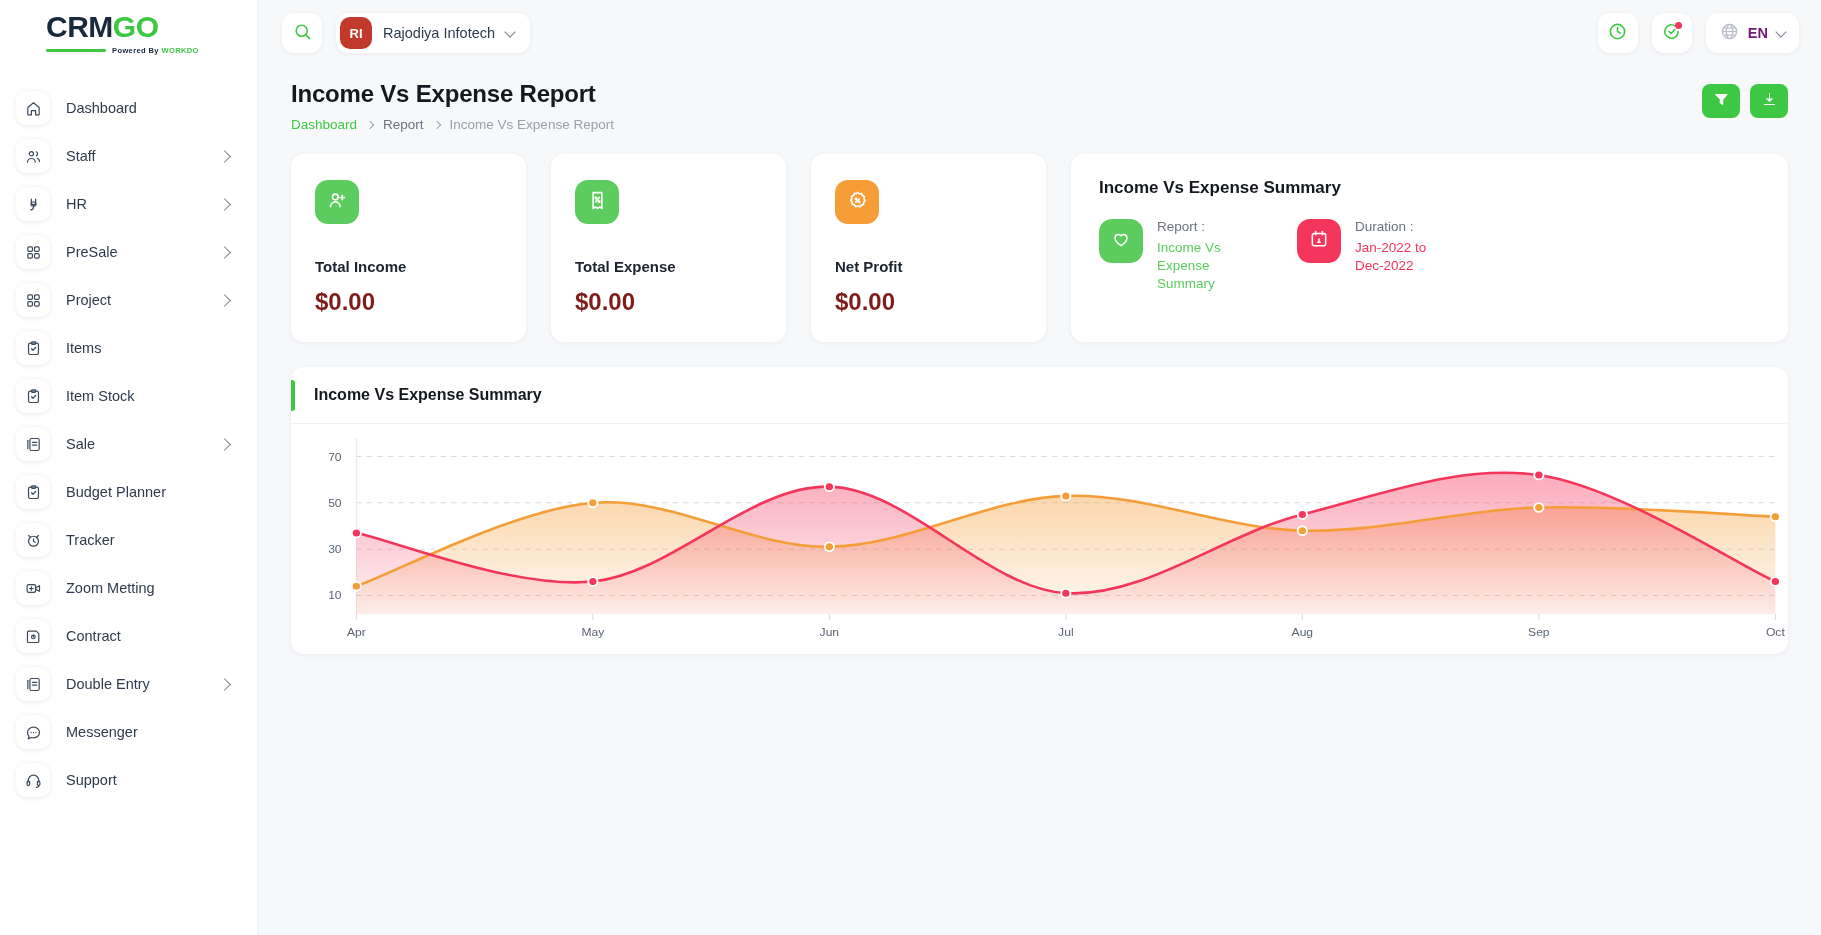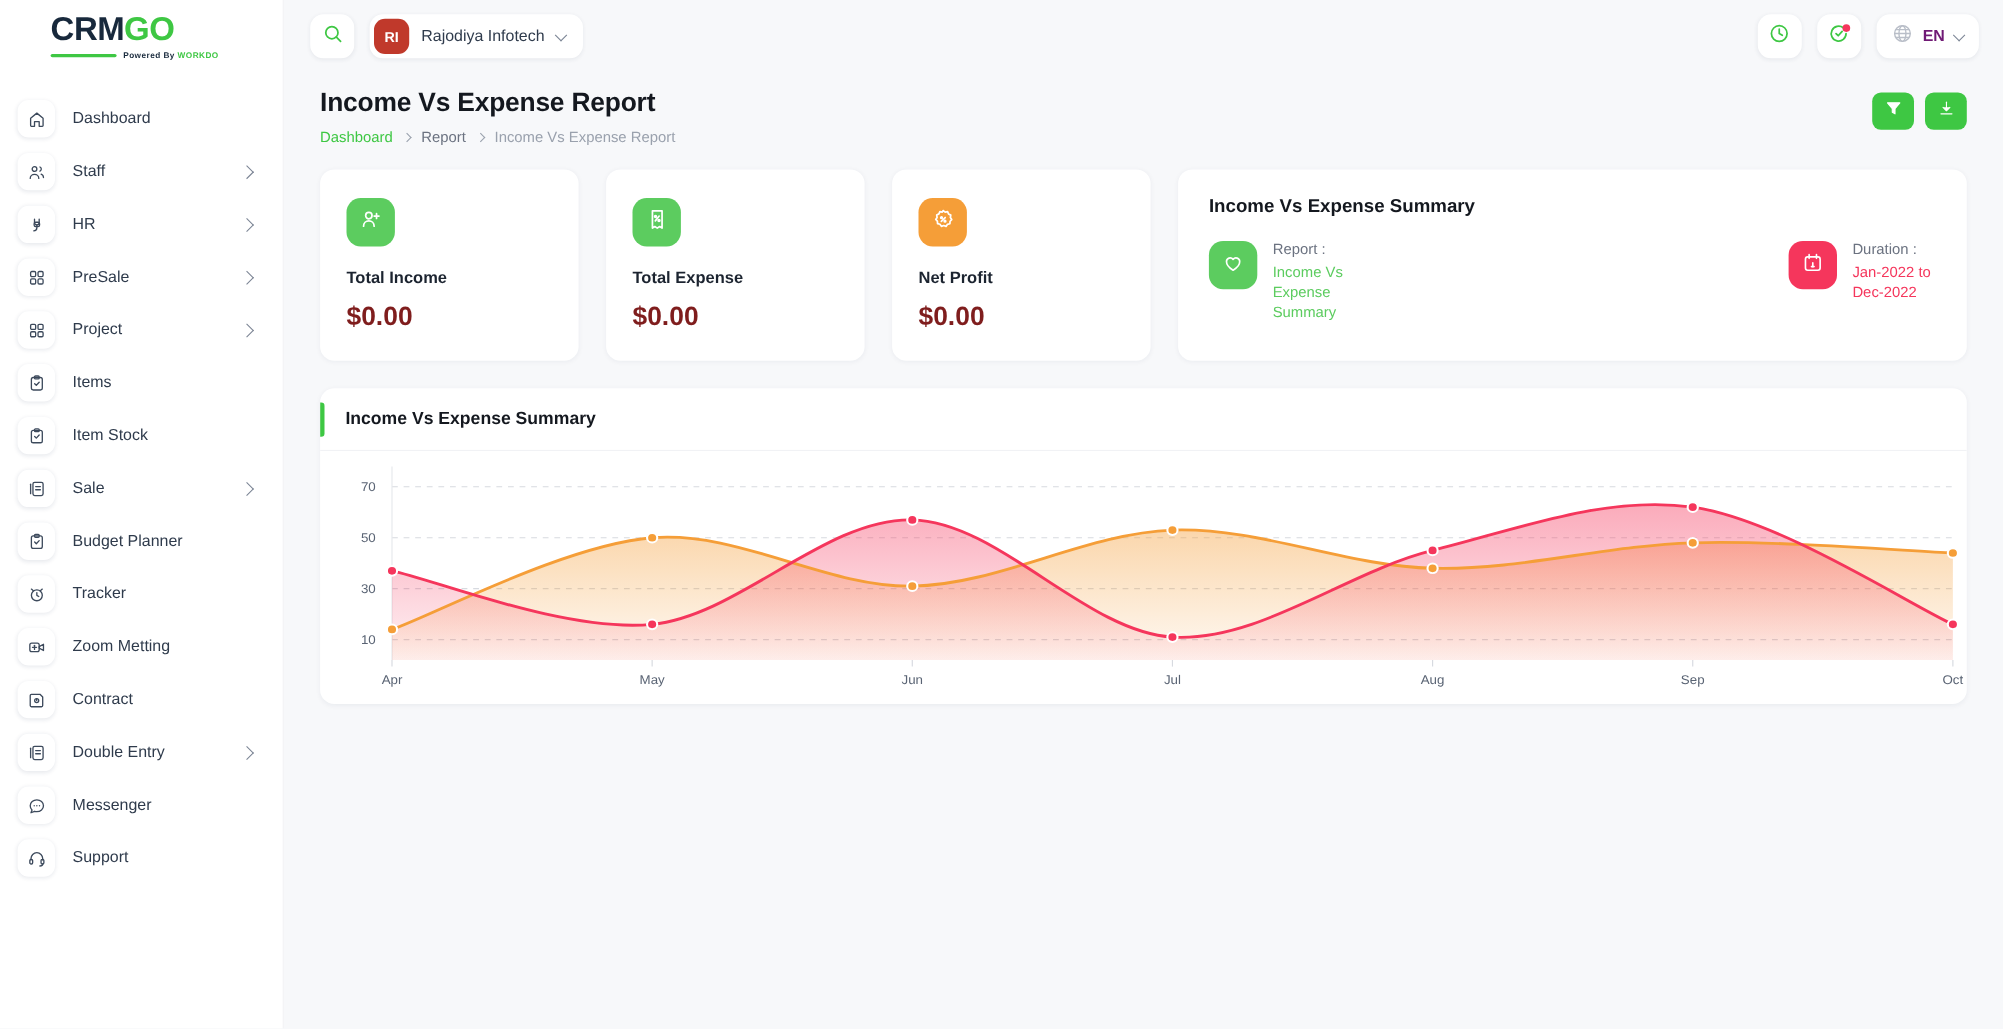--- a/index.html
+++ b/index.html
@@ -98,29 +98,29 @@
   .act-btn { width: 38px; height: 34px; border-radius: 8px; background: #3ec743; display: flex; align-items: center; justify-content: center; cursor: pointer; }
   .act-btn svg { width: 15px; height: 15px; fill: #fff; stroke: #fff; stroke-width: 1.6; stroke-linecap: round; stroke-linejoin: round; }
 
   .cards-row { display: flex; gap: 25px; margin-top: 22px; align-items: stretch; }
   .stat-card {
     width: 235px; background: #fff; border-radius: 13px; padding: 26px 24px 26px 24px;
     box-shadow: 0 1px 5px rgba(23,43,77,.055);
   }
   .stat-ico { width: 44px; height: 44px; border-radius: 13px; display: flex; align-items: center; justify-content: center; }
   .stat-ico svg { width: 21px; height: 21px; fill: none; stroke: #fff; stroke-width: 1.8; stroke-linecap: round; stroke-linejoin: round; }
-  .stat-title { margin-top: 20px; font-size: 15px; font-weight: 600; color: #1c2430; }
+  .stat-title { margin-top: 34px; font-size: 15px; font-weight: 600; color: #1c2430; }
   .stat-val { margin-top: 13px; font-size: 24px; font-weight: 600; color: #7f1d1d; }
 
   .summary-card {
     flex: 1; background: #fff; border-radius: 13px; padding: 24px 28px;
     box-shadow: 0 1px 5px rgba(23,43,77,.055);
   }
   .summary-title { font-size: 17px; font-weight: 600; color: #14181f; }
-  .summary-items { display: flex; gap: 50px; margin-top: 21px; justify-content: space-between; }
+  .summary-items { display: flex; gap: 64px; margin-top: 21px; }
   .sum-item { display: flex; gap: 14px; align-items: flex-start; }
   .sum-ico { width: 44px; height: 44px; border-radius: 13px; display: flex; align-items: center; justify-content: center; flex: 0 0 44px; }
   .sum-ico svg { width: 20px; height: 20px; fill: none; stroke: #fff; stroke-width: 1.8; stroke-linecap: round; stroke-linejoin: round; }
   .sum-lbl { font-size: 13.5px; color: #6b7280; }
   .sum-val { font-size: 13.5px; margin-top: 5px; line-height: 1.35; max-width: 76px; }
 
   .chart-card {
     margin-top: 25px; background: #fff; border-radius: 13px;
     box-shadow: 0 1px 5px rgba(23,43,77,.055); height: 287px; overflow: hidden;
   }

